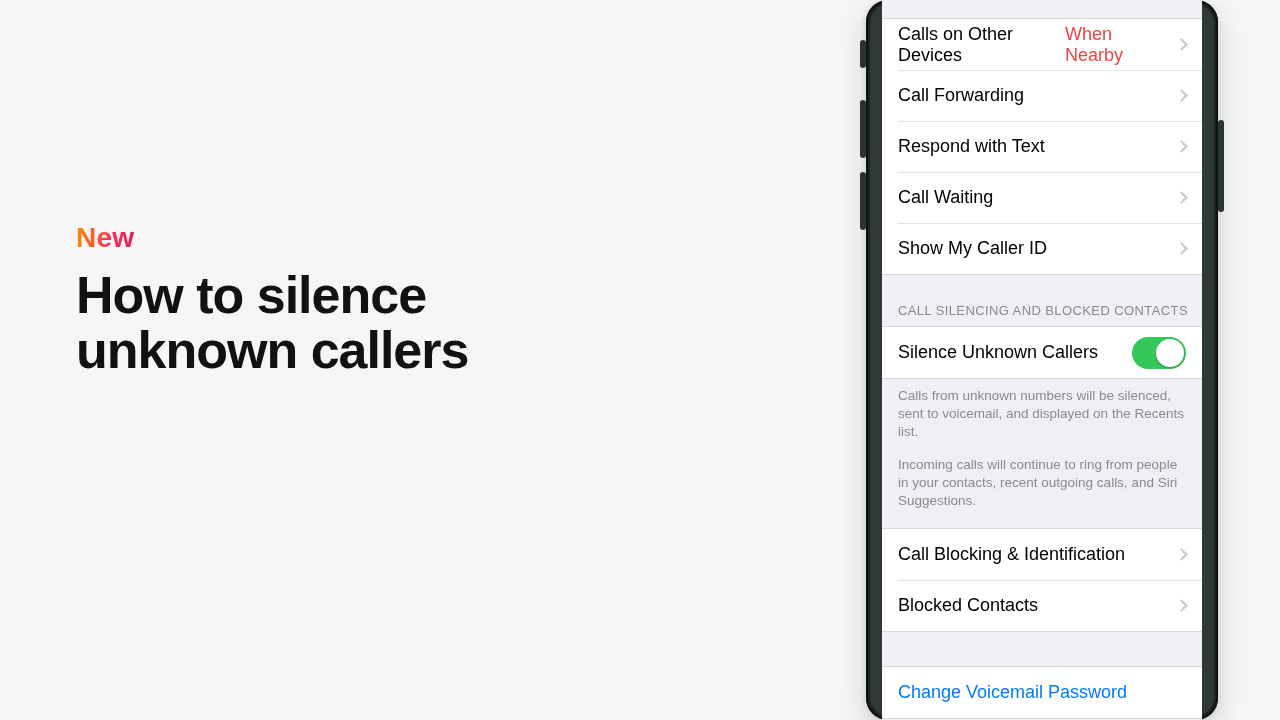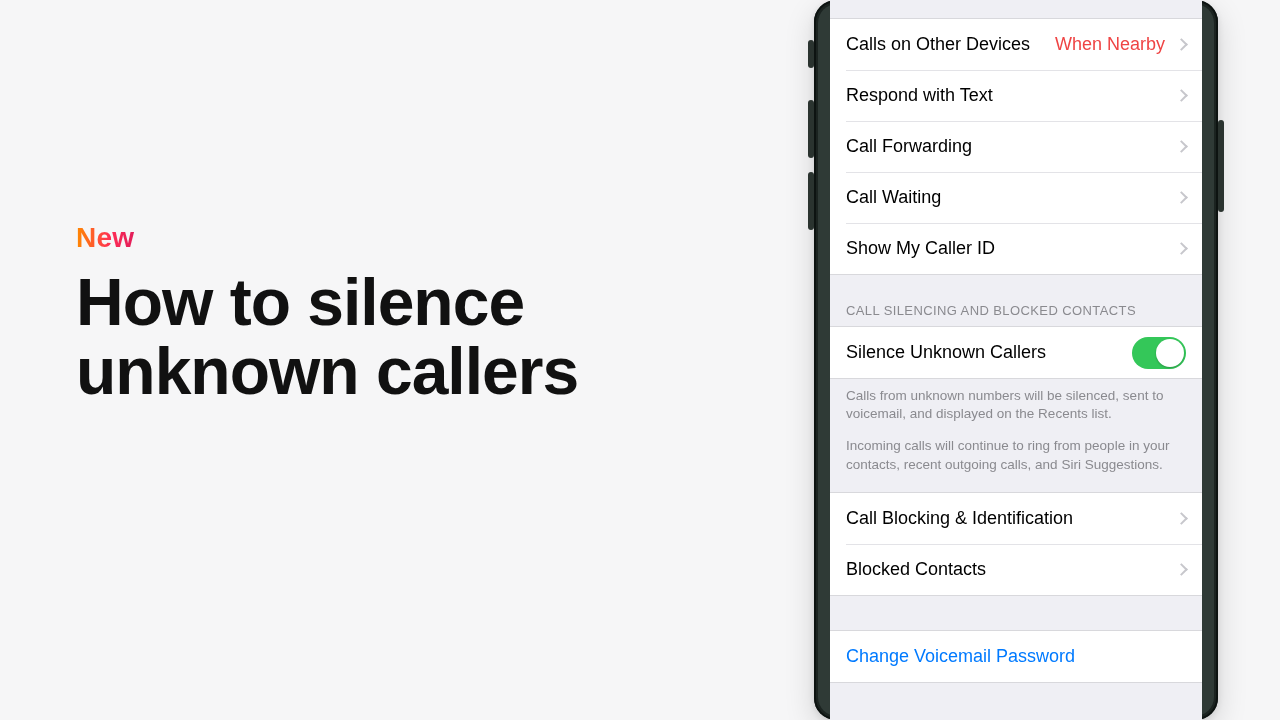--- a/index.html
+++ b/index.html
@@ -22,33 +22,33 @@
     font-weight: 700;
     letter-spacing: 0.2px;
     background: linear-gradient(90deg, #ff8a00 0%, #ff2d55 60%, #e11d5a 100%);
     -webkit-background-clip: text;
     background-clip: text;
     color: transparent;
     margin-bottom: 14px;
     display: inline-block;
   }
   .hero .title {
-    font-size: 66px;
+    font-size: 52px;
     line-height: 1.05;
     font-weight: 700;
     color: #111;
     letter-spacing: -1px;
   }
 
   
   .phone-wrap {
     position: absolute;
     top: 0;
     right: 62px;
-    width: 404px;
+    width: 352px;
     height: 720px;
   }
   .phone-body {
     position: absolute;
     inset: 0;
     background: #1b2320;
     border-radius: 22px;
     box-shadow: 0 0 0 2px #0d1311 inset,
                 0 10px 30px rgba(0,0,0,0.15),
                 0 2px 6px rgba(0,0,0,0.10);
@@ -178,25 +178,25 @@
     <div class="gap-sm"></div>
     <div class="end-sep"></div>
 
     <div class="group">
       <div class="row">
         <span class="label">Calls on Other Devices</span>
         <span class="value">When Nearby</span>
         <span class="chev"></span>
       </div>
       <div class="row">
+        <span class="label">Call Forwarding</span>
+        <span class="chev"></span>
+      </div>
+      <div class="row">
         <span class="label">Respond with Text</span>
-        <span class="chev"></span>
-      </div>
-      <div class="row">
-        <span class="label">Call Forwarding</span>
         <span class="chev"></span>
       </div>
       <div class="row">
         <span class="label">Call Waiting</span>
         <span class="chev"></span>
       </div>
       <div class="row">
         <span class="label">Show My Caller ID</span>
         <span class="chev"></span>
       </div>

